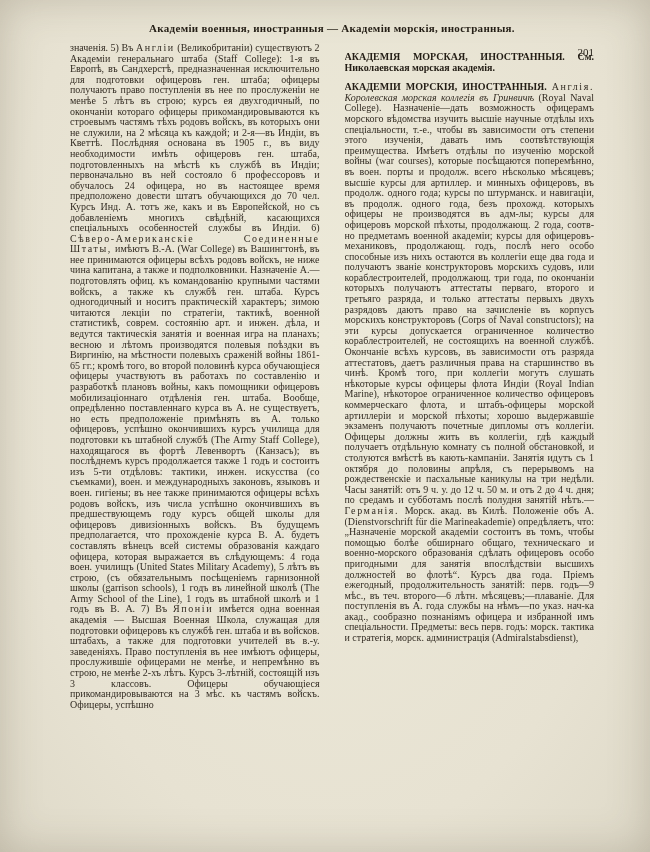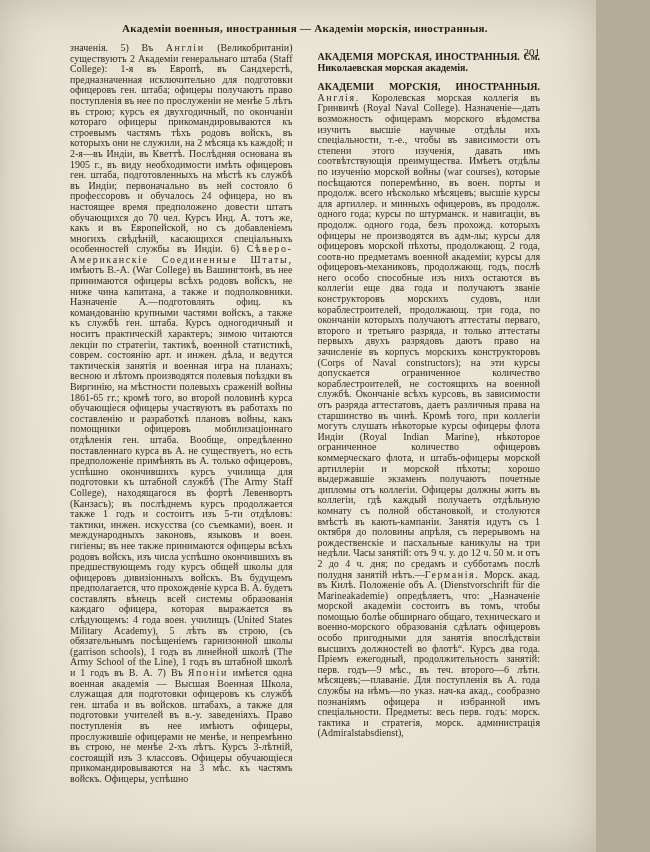--- a/index.html
+++ b/index.html
@@ -3,21 +3,21 @@
 <meta charset="utf-8">
 <style>
   * { box-sizing: border-box; margin: 0; padding: 0; }
   html, body { width: 650px; height: 852px; overflow: hidden; }
   body {
     background: #b4ab99;
     font-family: "Liberation Serif", "DejaVu Serif", serif;
   }
   .page {
     position: relative;
-    width: 596px;
+    width: 650px;
     height: 852px;
     background: #e9e5d6;
     background-image: radial-gradient(ellipse at 50% 40%, #edead9 0%, #e7e2d2 70%, #ded9c8 100%);
     color: #2e2820;
     padding: 18px 56px 6px 70px;
     overflow: hidden;
     box-shadow: inset 0 0 40px rgba(90,80,60,0.25);
   }
   .header {
     position: relative;
@@ -56,21 +56,21 @@
     overflow: hidden;
   }
   .col p { text-align: justify; }
   .entry { margin-top: 9px; }
   .entry-title {
     font-weight: bold;
     color: #231d15;
   }
   .entry-bold { font-weight: bold; color: #231d15; }
   .sperr { letter-spacing: 1.6px; }
-  .ital { }
+  .ital { font-style: italic; }
 </style>
 </head>
 <body>
 
 <div class="page">
 
   <div class="header">
     <span class="running-title">Академіи военныя, иностранныя — Академіи морскія, иностранныя.</span>
     <span class="page-number">201</span>
   </div>

